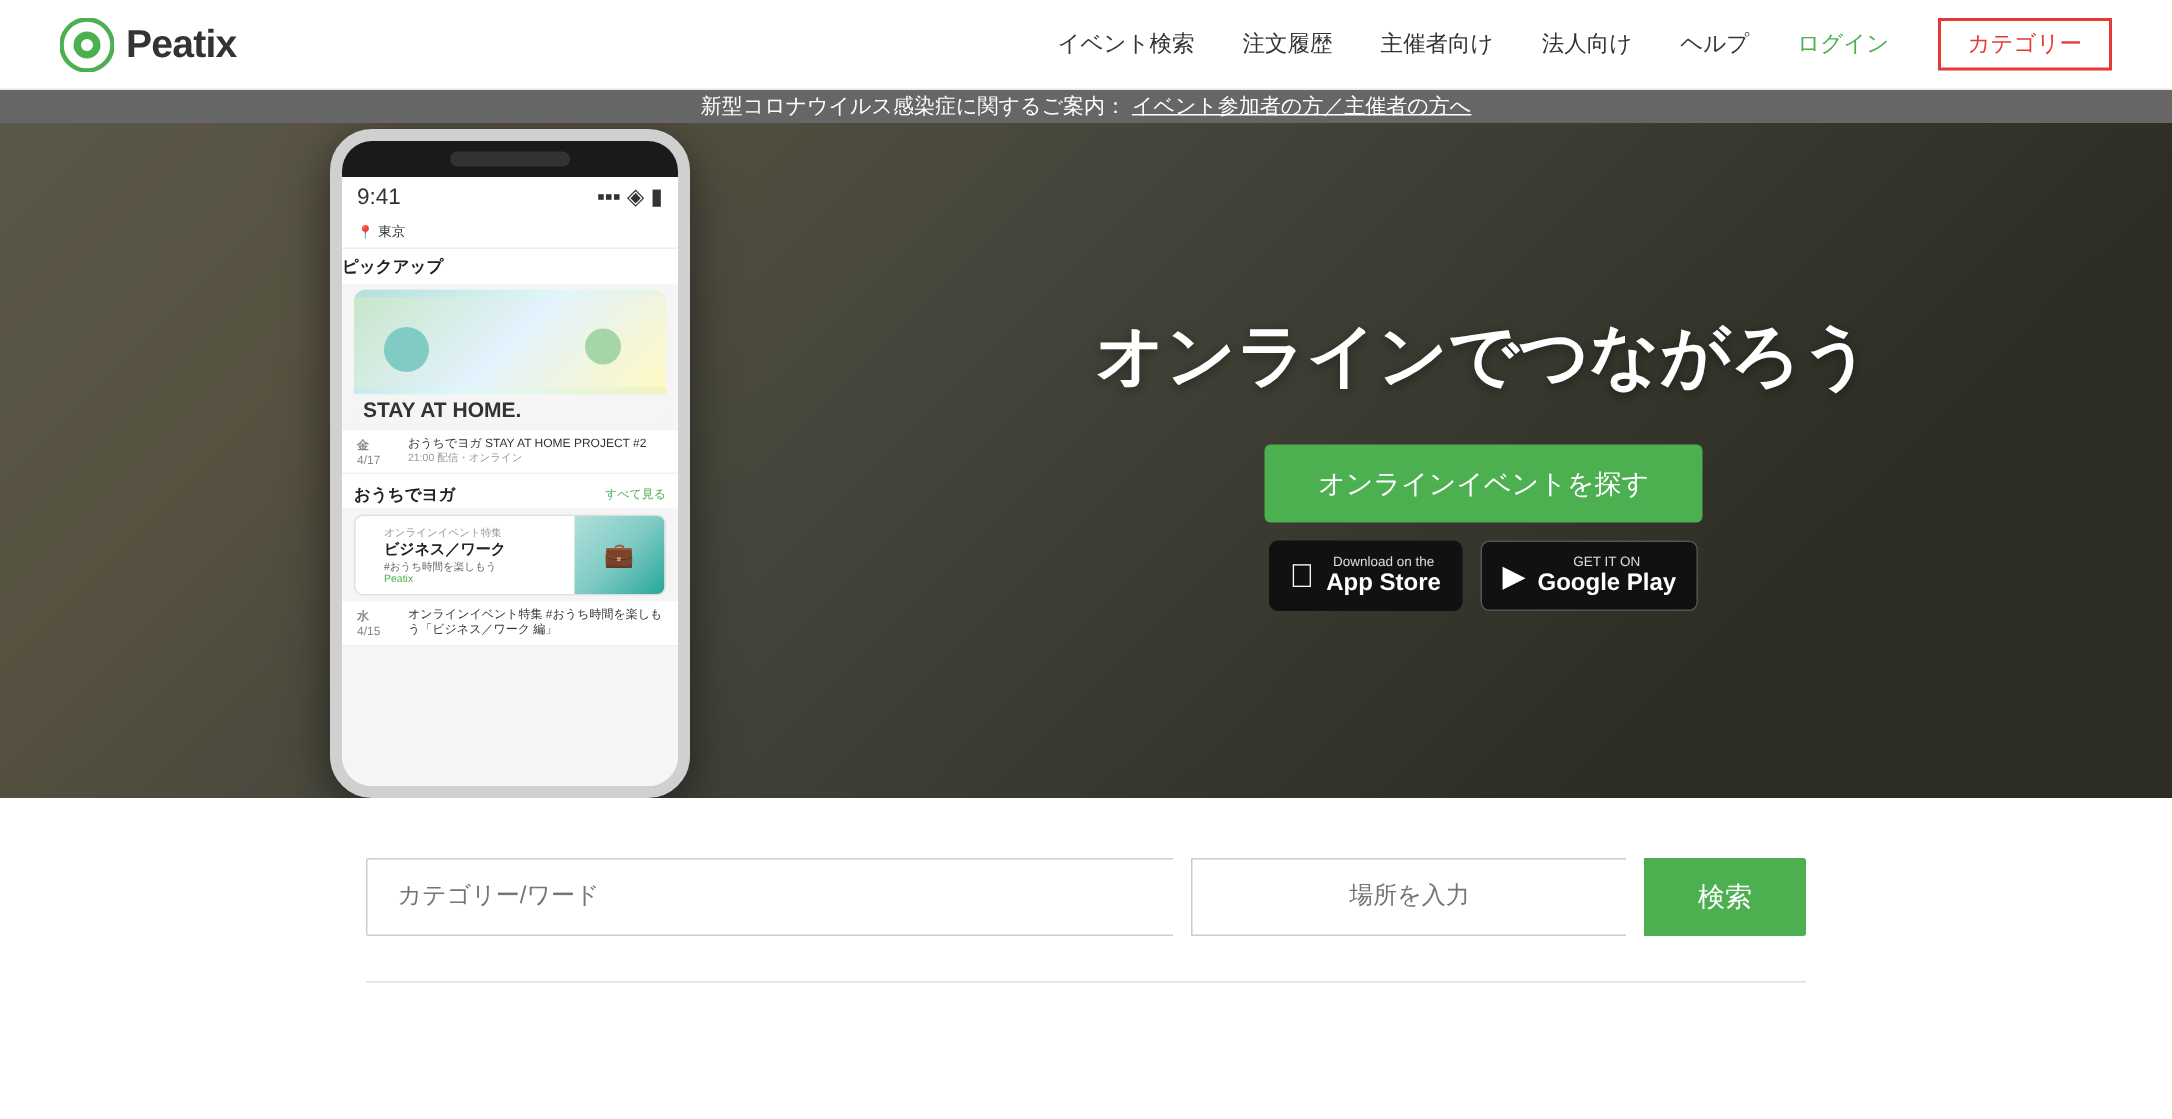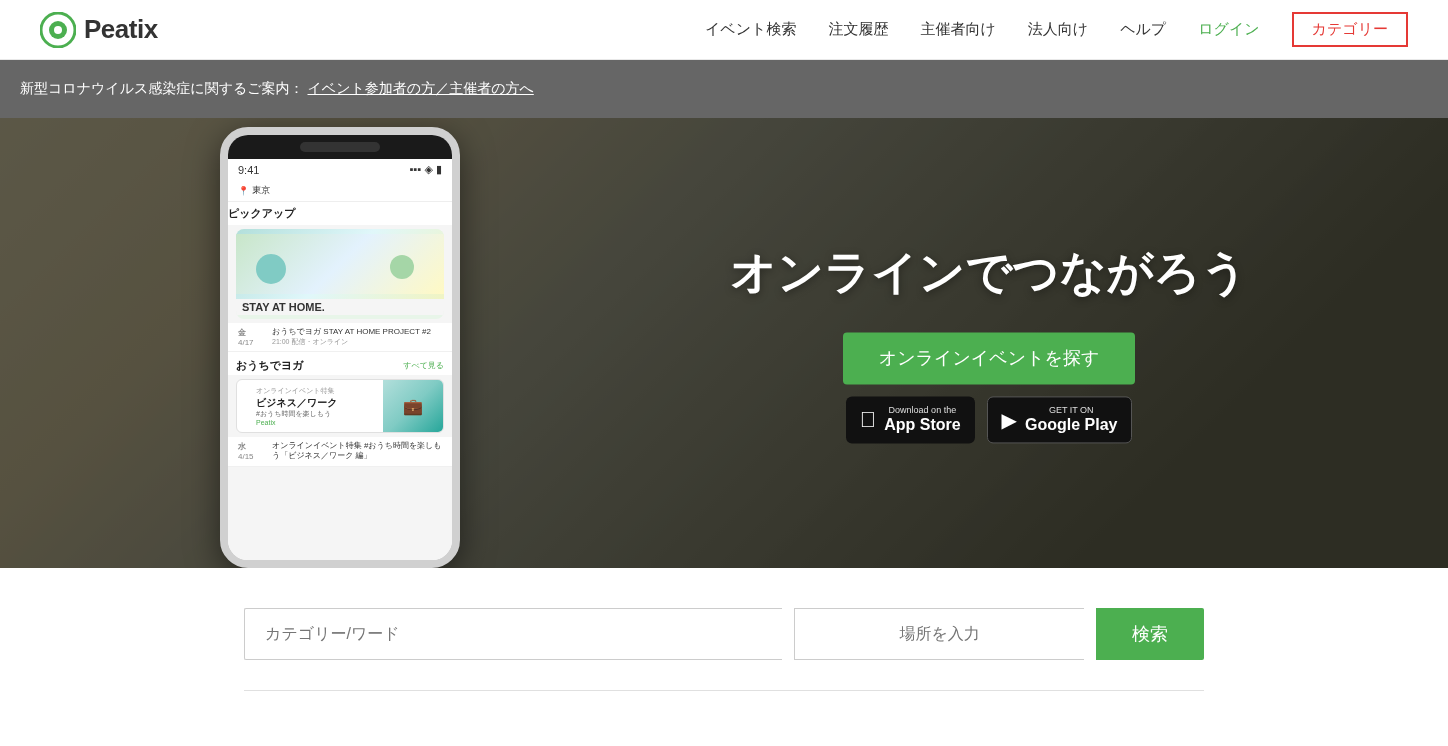--- a/index.html
+++ b/index.html
@@ -52,22 +52,22 @@
       padding: 6px 18px;
       cursor: pointer;
       background: #fff;
       font-weight: 500;
     }
 
     
     .announcement {
       background: #666;
       color: #fff;
-      text-align: left;
-      padding: 20px;
+      text-align: center;
+      padding: 2px;
       font-size: 14px;
     }
     .announcement a {
       color: #fff;
       text-decoration: underline;
     }
 
     
     .hero {
       position: relative;
@@ -186,21 +186,21 @@
       position: absolute;
       left: 50%;
       transform: translateX(-50%);
       top: 7px;
     }
     .phone-status {
       display: flex;
       justify-content: space-between;
       align-items: center;
       padding: 4px 10px;
-      font-size: 11px;
+      font-size: 15px;
       color: #333;
       background: #fff;
     }
     .phone-screen {
       background: #f5f5f5;
       min-height: 380px;
       font-size: 10px;
     }
     .phone-location {
       display: flex;
@@ -222,21 +222,21 @@
     }
     .phone-card-img {
       width: 100%;
       height: 70px;
       background: linear-gradient(135deg, #b2dfdb, #e0f7fa, #f0f4c3);
       display: flex;
       align-items: center;
       justify-content: center;
     }
     .stay-at-home {
-      font-size: 11px;
+      font-size: 14px;
       font-weight: 800;
       color: #333;
       background: #f5f5f5;
       padding: 2px 6px;
     }
     .phone-event-row {
       display: flex;
       align-items: flex-start;
       padding: 4px 10px;
       background: #fff;

